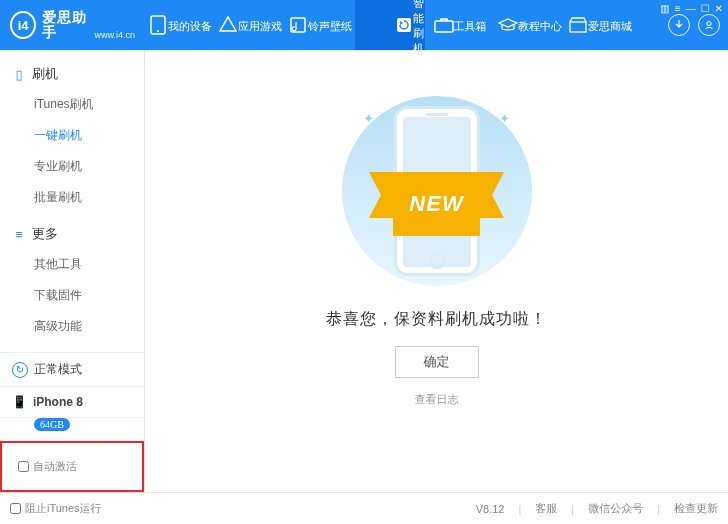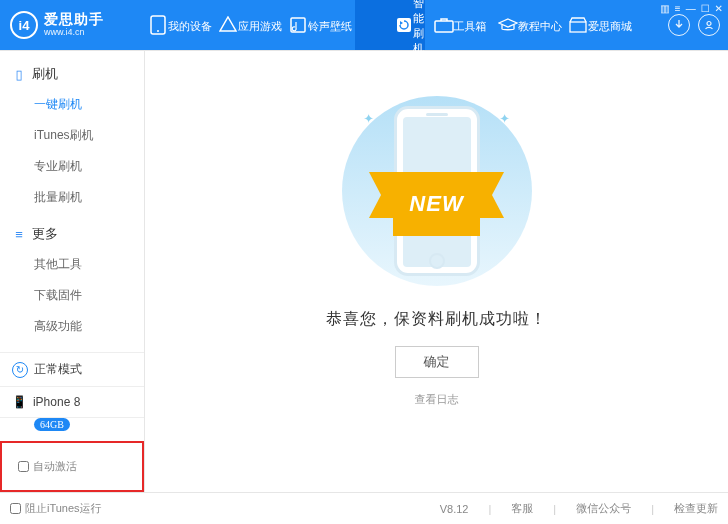--- a/index.html
+++ b/index.html
@@ -2,21 +2,21 @@
 <html><head>
 <meta charset="utf-8">
 <style>
   * { margin: 0; padding: 0; box-sizing: border-box; font-family: "Microsoft YaHei", sans-serif; }
   body { width: 728px; height: 524px; background: #fff; display: flex; flex-direction: column; overflow: hidden; }
 
   
   .header { background: #1e88f5; display: flex; align-items: stretch; height: 50px; color: #fff; position: relative; }
   .brand { display: flex; align-items: center; padding: 0 10px; width: 145px; }
   .brand-logo { width: 28px; height: 28px; border: 2px solid #fff; border-radius: 50%; display: flex; align-items: center; justify-content: center; font-size: 13px; font-weight: bold; margin-right: 6px; }
-  .brand-text { display: flex; flex-direction: column; line-height: 1.1; }
+  .brand-text { display: flex; flex-direction: row; line-height: 1.1; align-items: flex-end; }
   .brand-title { font-size: 14px; font-weight: bold; letter-spacing: 1px;}
   .brand-url { font-size: 9px; opacity: .9; }
 
   .tabs { display: flex; flex: 1; }
   .tab { display: flex; align-items: center; justify-content: center; width: 70px; cursor: pointer; }
   .tab.active { background: #0b6fe0; padding-left: 40px; }
   .tab .tab-ico { width: 20px; height: 20px; display: flex; align-items: center; justify-content: center; }
   .tab .tab-lbl { font-size: 11px; margin-top: 2px; }
   .hdr-right { display: flex; align-items: center; padding-right: 8px; gap: 8px; }
   .circ { width: 22px; height: 22px; border: 1.5px solid #fff; border-radius: 50%; display: flex; align-items: center; justify-content: center; opacity:.9; cursor:pointer; }
@@ -59,21 +59,21 @@
   .log-link{margin-top:14px; font-size:11px; color:#999; cursor:pointer;}
 
   
   .chk-area{padding:16px; border:2px solid #e62828; display:flex; gap:10px; align-items:center;}
   .chk{display:flex; align-items:center; gap:4px; font-size:11px; color:#888; cursor:pointer;}
   .chk input{width:11px;height:11px;}
 
   
   .footer{height:32px; border-top:1px solid #e6e6e6; display:flex; align-items:center; font-size:11px; color:#888; padding:0 10px;}
   .footer .left{display:flex;align-items:center;gap:4px;}
-  .footer .right{margin-left:auto; display:flex; align-items:center; gap:20px;}
+  .footer .right{margin-left:auto; display:flex; align-items:center; gap:14px;}
   .footer .sep{color:#ccc;}
 
   svg{display:block;}
 </style>
 </head>
 <body>
 
 <div class="header">
   <div class="win-ctrls">
     <span>▥</span>
@@ -169,42 +169,42 @@
   </div>
 </div>
 
 <div class="body">
   <div class="sidebar">
     <div class="side-scroll">
       <div class="sec-head">
         <span class="ico">▯</span>
         <span>刷机</span>
       </div>
+      <div class="side-item">iTunes刷机</div>
       <div class="side-item active">一键刷机</div>
-      <div class="side-item">iTunes刷机</div>
       <div class="side-item">专业刷机</div>
       <div class="side-item">批量刷机</div>
 
       <div class="sec-head" style="margin-top:6px;">
         <span class="ico">≡</span>
         <span>更多</span>
       </div>
       <div class="side-item">其他工具</div>
       <div class="side-item">下载固件</div>
       <div class="side-item">高级功能</div>
     </div>
 
     <div class="side-bottom">
       <div class="mode-row">
         <span class="mode-ico">↻</span>
         <span>正常模式</span>
       </div>
       <div class="dev-row">
         <span class="dev-ico">📱</span>
-        <span style="font-weight:400;">iPhone 8</span>
+        <span style="font-weight:700;">iPhone 8</span>
       </div>
       <div class="dev-row" style="padding-top:0;border-bottom:none;padding-left:32px;padding-bottom:10px;">
         <span class="dev-badge">64GB</span>
       </div>
       <div class="chk-area">
         <label class="chk">
           <input type="checkbox" style="">
           <span>自动激活</span>
         </label>
       </div>

